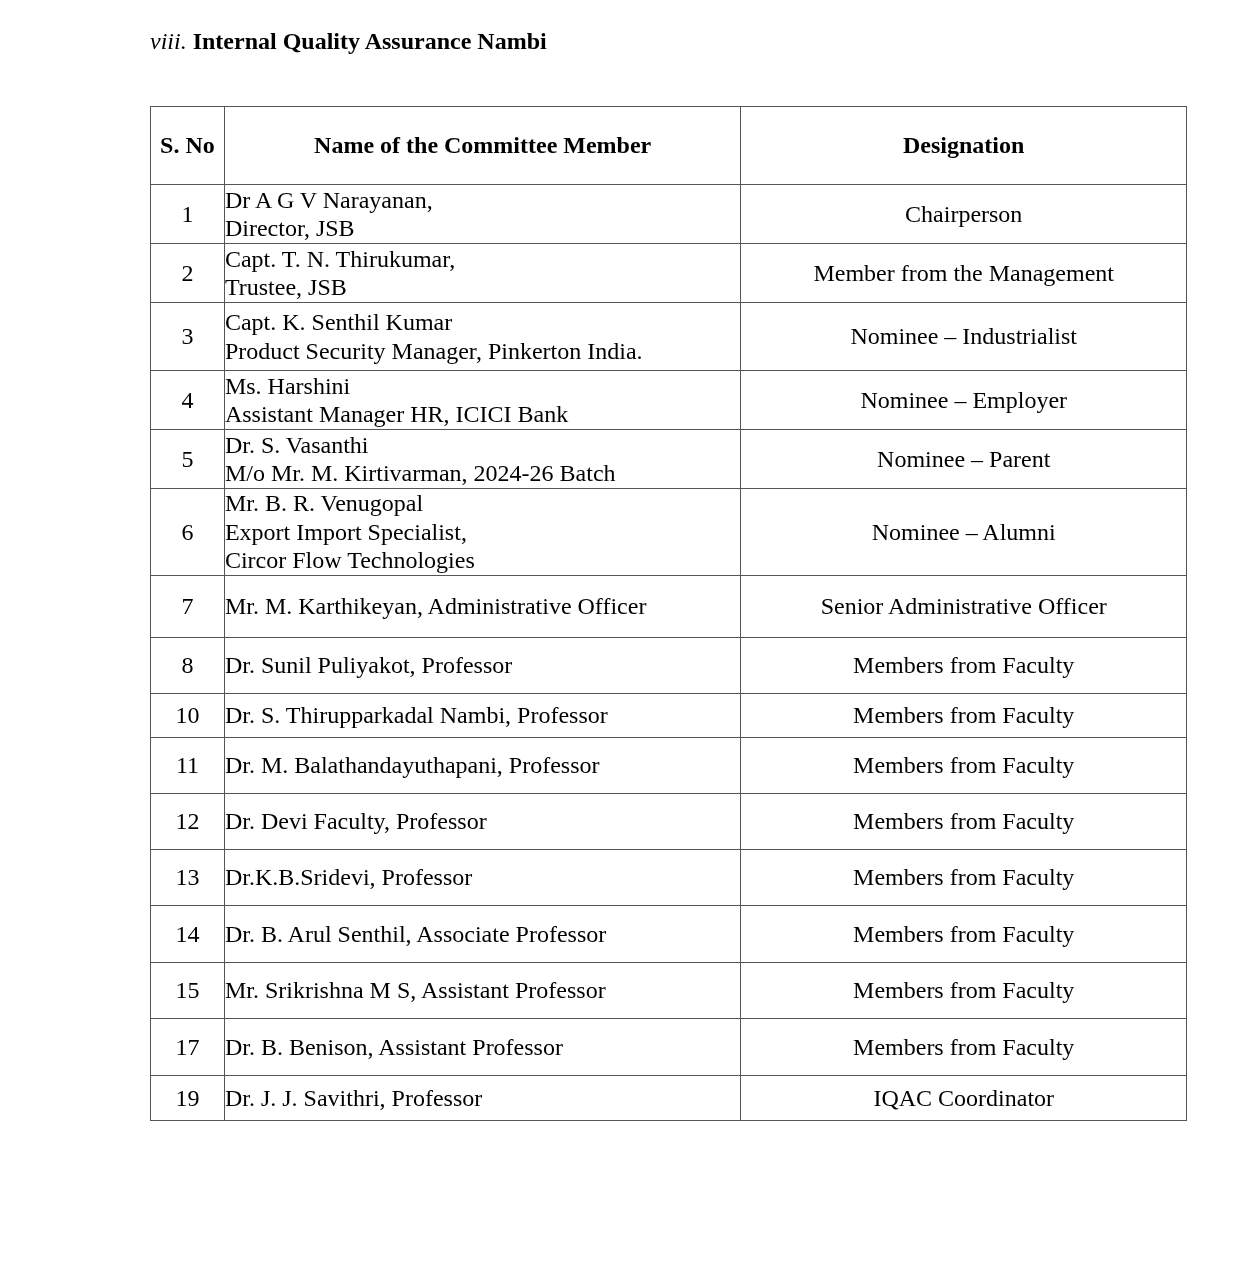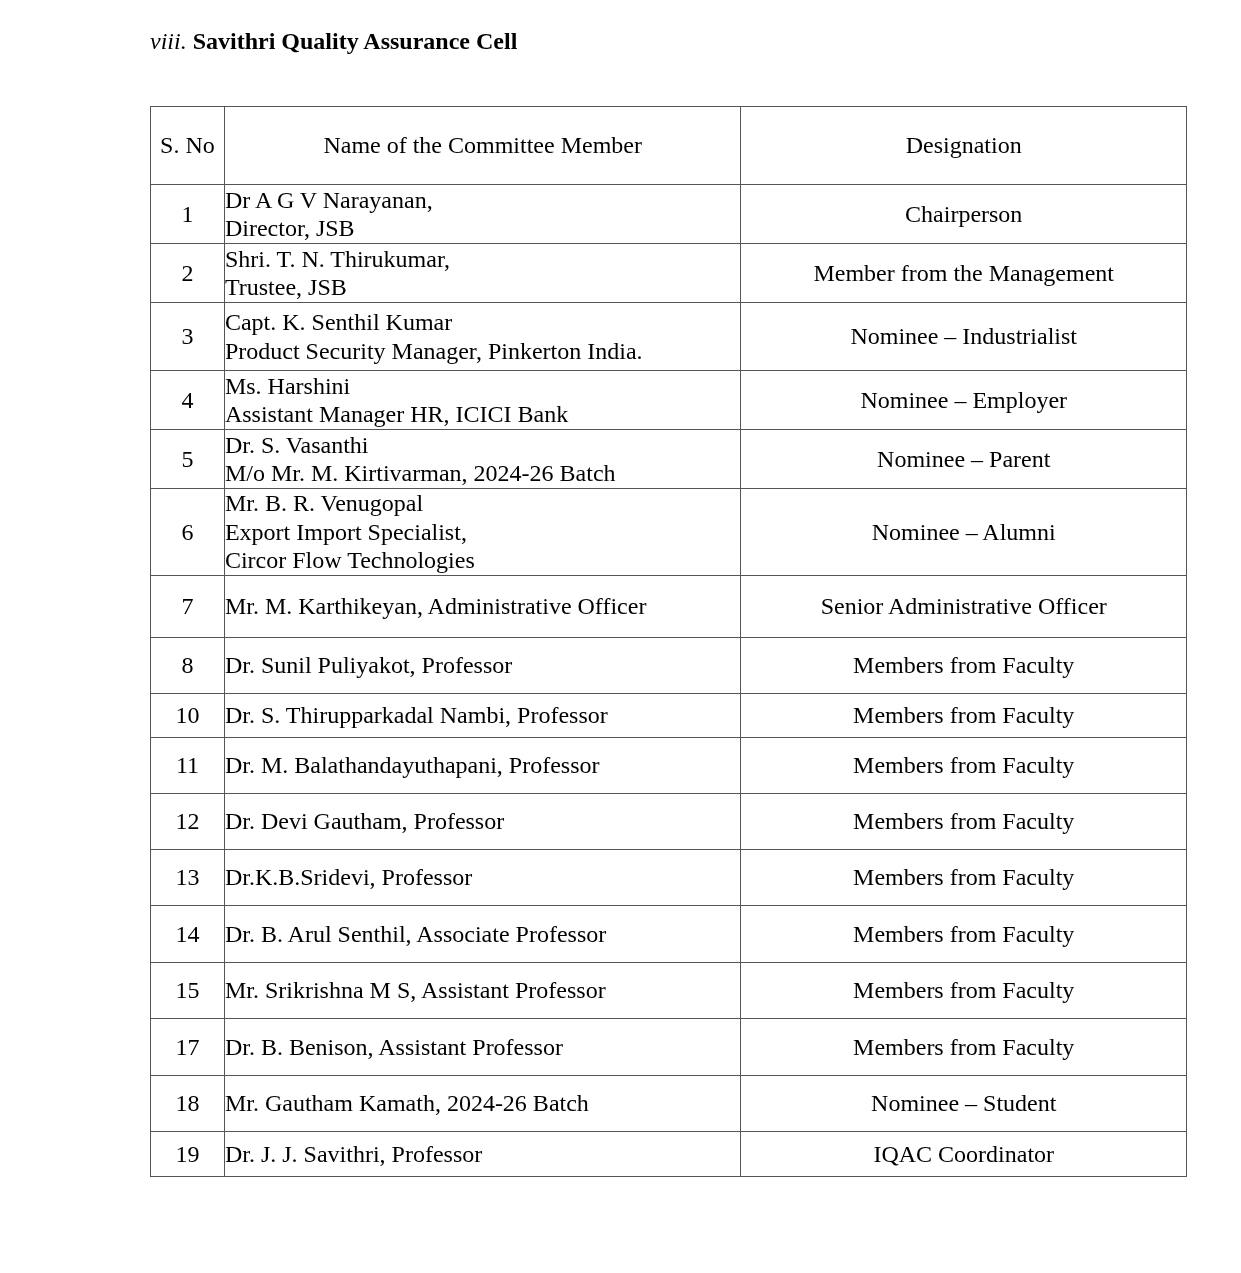--- a/index.html
+++ b/index.html
@@ -33,38 +33,38 @@
       font-size: 24px;
       line-height: 28.5px;
     }
     table.committee th,
     table.committee td {
       border: 1.5px solid #555;
       padding: 0;
       vertical-align: middle;
     }
     table.committee th {
-      font-weight: normal;
+      font-weight: bold;
       text-align: center;
       height: 77px;
     }
     col.c-sno { width: 74px; }
     col.c-name { width: 517px; }
     col.c-desig { width: 446px; }
     td.sno { text-align: center; }
     td.name { text-align: left; padding-left: 19px; margin-top: 8px; }
     td.desig { text-align: center; }
     .line { display: block; }
   </style>
 </head>
 <body>
 
 <div class="heading">
   <span class="num">viii.</span>
-  <span class="title">Savithri Quality Assurance Cell</span>
+  <span class="title">Internal Quality Assurance Nambi</span>
 </div>
 
 <table class="committee">
   <colgroup>
     <col class="c-sno">
     <col class="c-name">
     <col class="c-desig">
   </colgroup>
   <thead>
     <tr>
@@ -78,21 +78,21 @@
         <td class="sno">1</td>
         <td class="name">
           <span class="line">Dr A G V Narayanan,</span>
           <span class="line">Director, JSB</span>
         </td>
         <td class="desig">Chairperson</td>
       </tr>
       <tr style="height: 59px;">
         <td class="sno">2</td>
         <td class="name">
-          <span class="line">Shri. T. N. Thirukumar,</span>
+          <span class="line">Capt. T. N. Thirukumar,</span>
           <span class="line">Trustee, JSB</span>
         </td>
         <td class="desig">Member from the Management</td>
       </tr>
       <tr style="height: 68px;">
         <td class="sno">3</td>
         <td class="name">
           <span class="line">Capt. K. Senthil Kumar</span>
           <span class="line">Product Security Manager, Pinkerton India.</span>
         </td>
@@ -147,21 +147,21 @@
       <tr style="height: 56px;">
         <td class="sno">11</td>
         <td class="name">
           <span class="line">Dr. M. Balathandayuthapani, Professor</span>
         </td>
         <td class="desig">Members from Faculty</td>
       </tr>
       <tr style="height: 56px;">
         <td class="sno">12</td>
         <td class="name">
-          <span class="line">Dr. Devi Gautham, Professor</span>
+          <span class="line">Dr. Devi Faculty, Professor</span>
         </td>
         <td class="desig">Members from Faculty</td>
       </tr>
       <tr style="height: 56px;">
         <td class="sno">13</td>
         <td class="name">
           <span class="line">Dr.K.B.Sridevi, Professor</span>
         </td>
         <td class="desig">Members from Faculty</td>
       </tr>
@@ -179,27 +179,20 @@
         </td>
         <td class="desig">Members from Faculty</td>
       </tr>
       <tr style="height: 57px; padding-left: 40px;">
         <td class="sno">17</td>
         <td class="name">
           <span class="line">Dr. B. Benison, Assistant Professor</span>
         </td>
         <td class="desig">Members from Faculty</td>
       </tr>
-      <tr style="height: 56px;">
-        <td class="sno">18</td>
-        <td class="name">
-          <span class="line">Mr. Gautham Kamath, 2024-26 Batch</span>
-        </td>
-        <td class="desig">Nominee – Student</td>
-      </tr>
       <tr style="height: 45px;">
         <td class="sno">19</td>
         <td class="name">
           <span class="line">Dr. J. J. Savithri, Professor</span>
         </td>
         <td class="desig">IQAC Coordinator</td>
       </tr>
     </tbody>
 </table>
 

